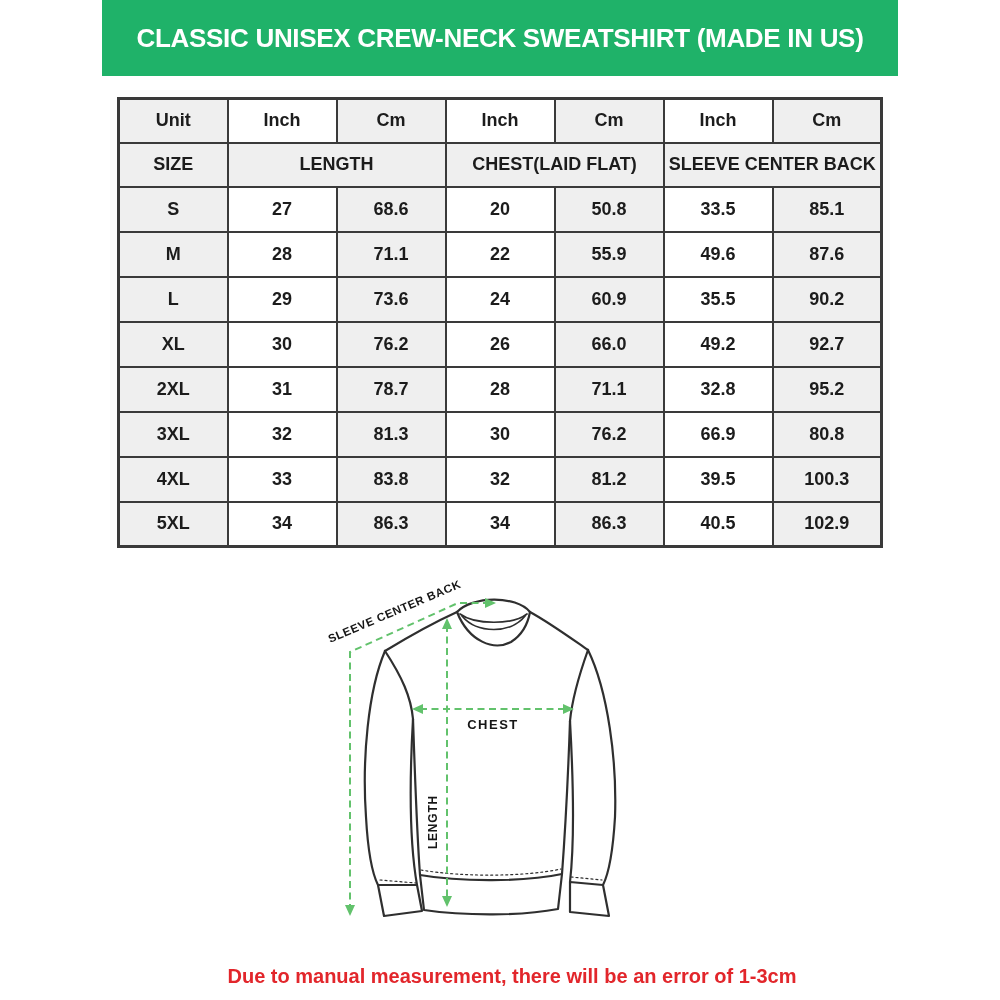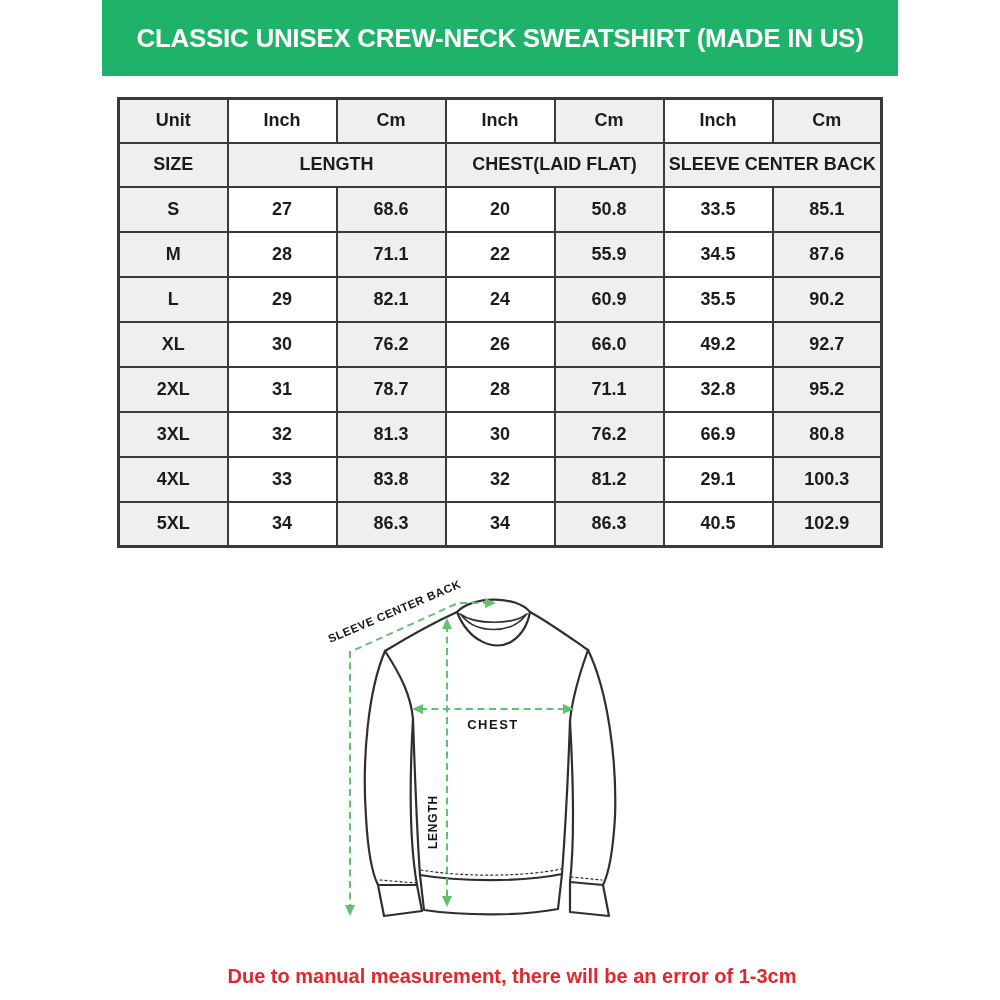--- a/index.html
+++ b/index.html
@@ -89,27 +89,27 @@
         <td class="g">50.8</td>
         <td class="w">33.5</td>
         <td class="g">85.1</td>
       </tr>
       <tr>
         <td class="g">M</td>
         <td class="w">28</td>
         <td class="g">71.1</td>
         <td class="w">22</td>
         <td class="g">55.9</td>
-        <td class="w">34.5</td>
+        <td class="w">49.6</td>
         <td class="g">87.6</td>
       </tr>
       <tr>
         <td class="g">L</td>
         <td class="w">29</td>
-        <td class="g">82.1</td>
+        <td class="g">73.6</td>
         <td class="w">24</td>
         <td class="g">60.9</td>
         <td class="w">35.5</td>
         <td class="g">90.2</td>
       </tr>
       <tr>
         <td class="g">XL</td>
         <td class="w">30</td>
         <td class="g">76.2</td>
         <td class="w">26</td>
@@ -134,21 +134,21 @@
         <td class="g">76.2</td>
         <td class="w">66.9</td>
         <td class="g">80.8</td>
       </tr>
       <tr>
         <td class="g">4XL</td>
         <td class="w">33</td>
         <td class="g">83.8</td>
         <td class="w">32</td>
         <td class="g">81.2</td>
-        <td class="w">29.1</td>
+        <td class="w">39.5</td>
         <td class="g">100.3</td>
       </tr>
       <tr>
         <td class="g">5XL</td>
         <td class="w">34</td>
         <td class="g">86.3</td>
         <td class="w">34</td>
         <td class="g">86.3</td>
         <td class="w">40.5</td>
         <td class="g">102.9</td>

